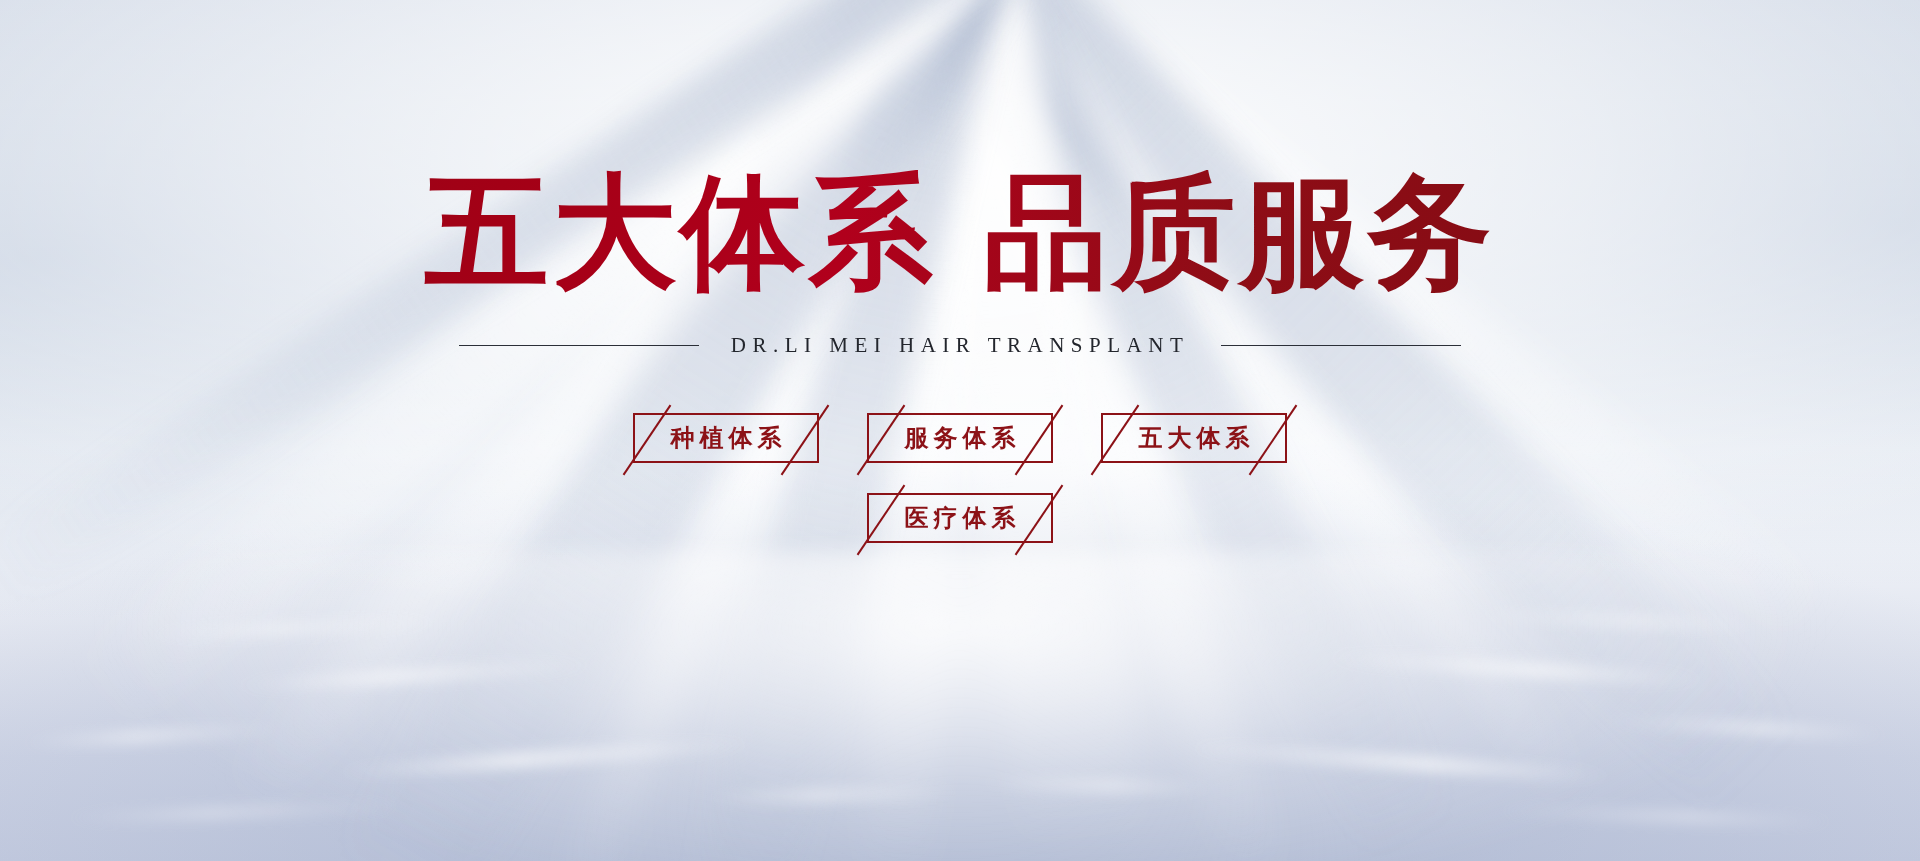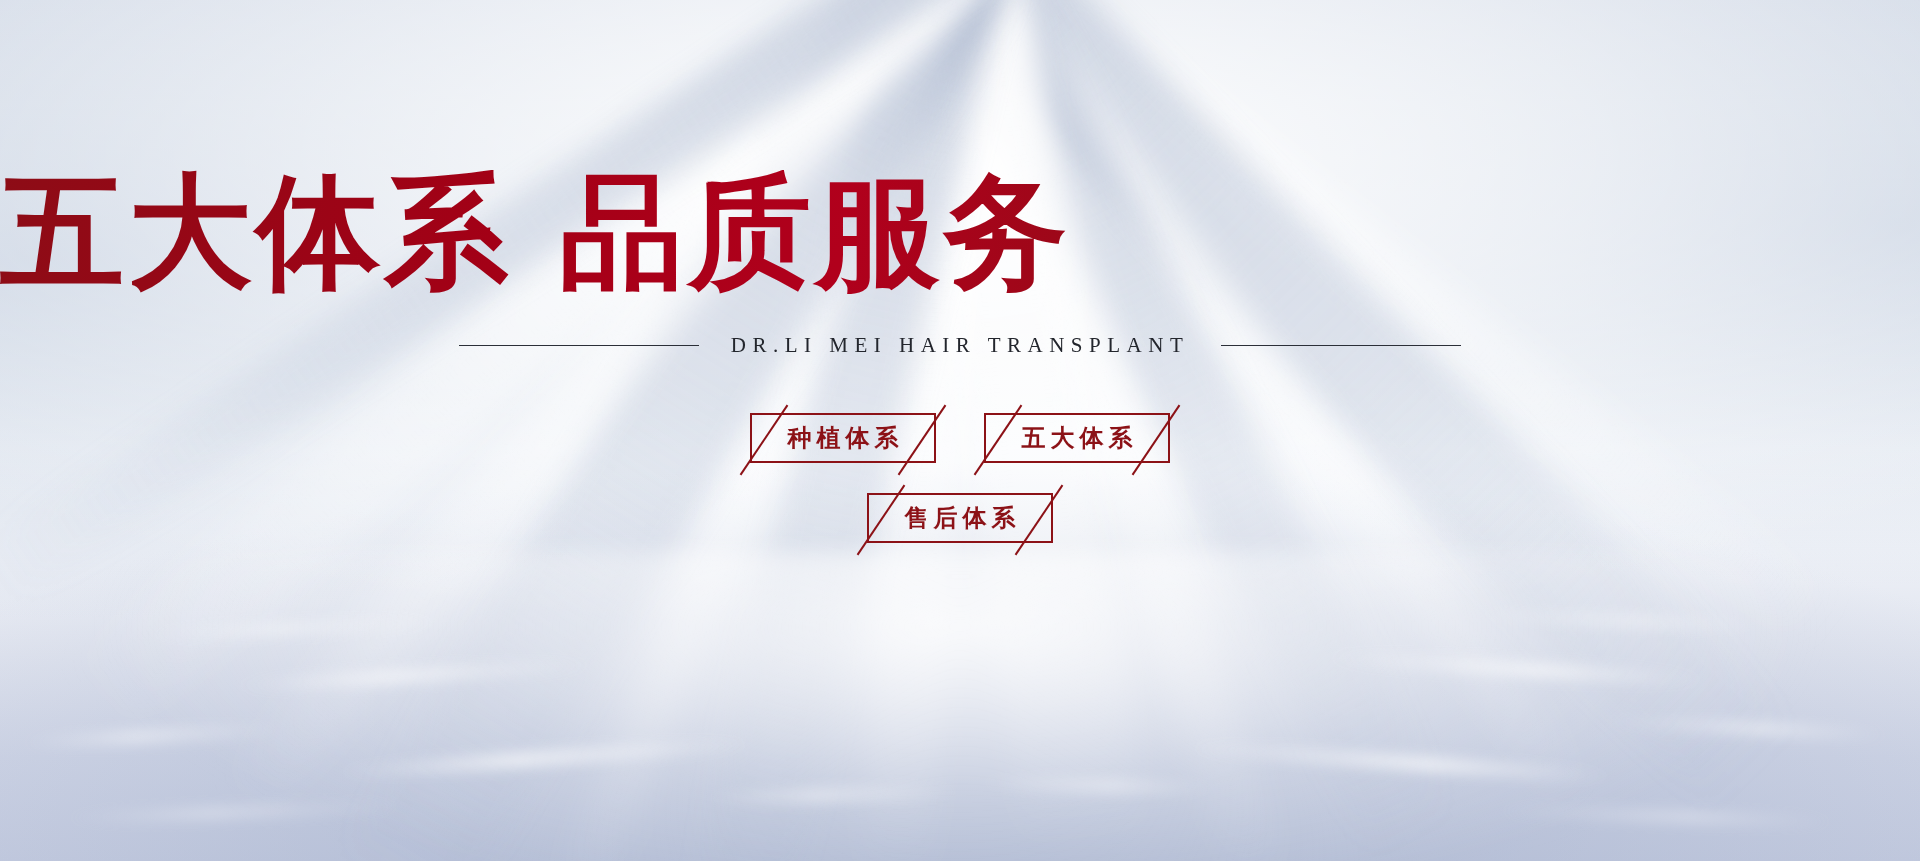--- a/index.html
+++ b/index.html
@@ -80,21 +80,21 @@
   
   .content {
     position: relative;
     z-index: 5;
     width: 1920px; height: 861px;
   }
 
   .title {
     position: absolute;
     top: 170px; left: 0; right: 0;
-    text-align: left;
+    text-align: center;
     font-size: 124px;
     line-height: 1;
     font-weight: 700;
     letter-spacing: 4px;
     color: #8d0c16;
     background: linear-gradient(100deg, #8d0c16 0%, #a30016 26%, #b1001c 44%, #8e0d16 64%, #7d0a12 100%);
     -webkit-background-clip: text;
     background-clip: text;
     -webkit-text-fill-color: transparent;
     text-shadow: none;
@@ -239,27 +239,32 @@
     </div>
 
     <div class="chiprow row1">
       <div class="chip">
         <span class="slash left"></span>
         <span class="label">种植体系</span>
         <span class="slash right"></span>
       </div>
       <div class="chip">
         <span class="slash left"></span>
+        <span class="label">服务体系</span>
+        <span class="slash right"></span>
+      </div>
+      <div class="chip">
+        <span class="slash left"></span>
         <span class="label">五大体系</span>
         <span class="slash right"></span>
       </div>
     </div>
 
     <div class="chiprow row2">
       <div class="chip">
         <span class="slash left"></span>
-        <span class="label">售后体系</span>
+        <span class="label">医疗体系</span>
         <span class="slash right"></span>
       </div>
     </div>
 
   </div>
 </div>
 
 </body></html>

